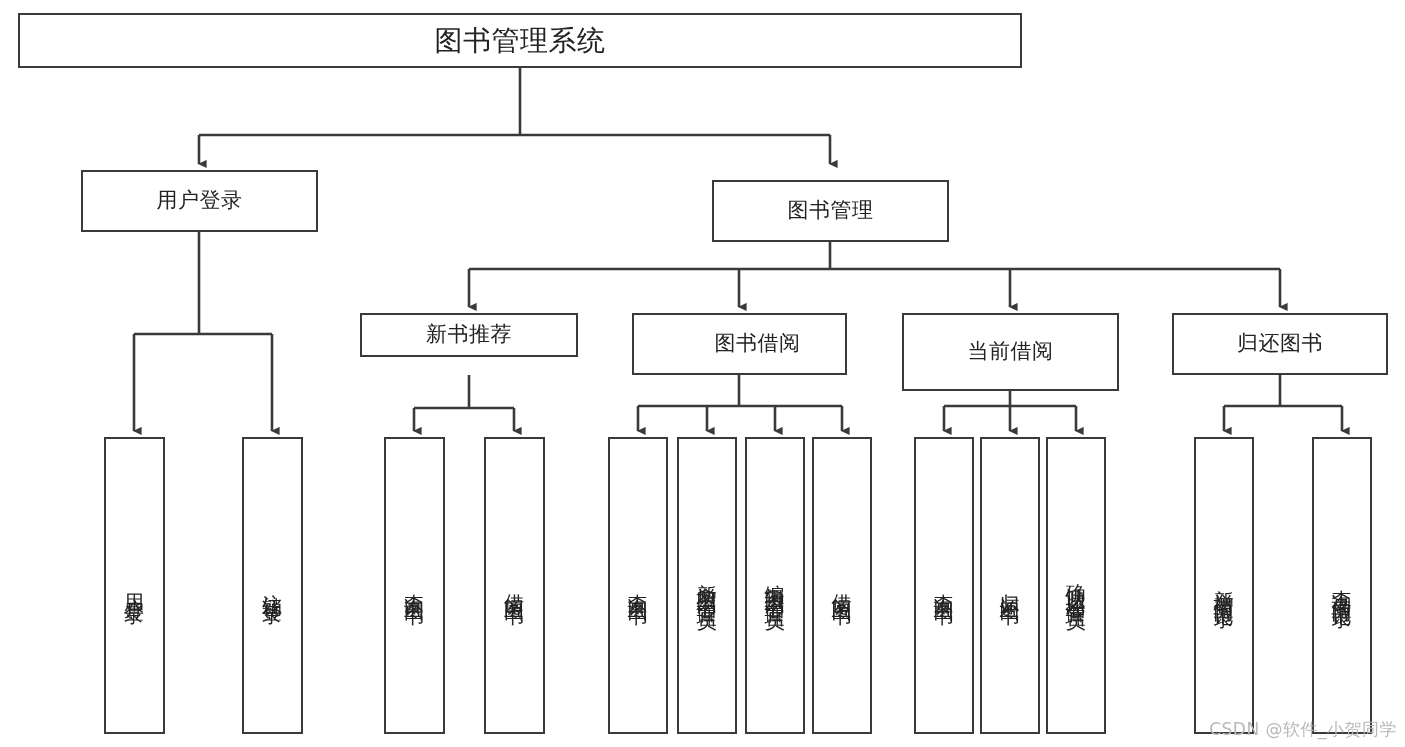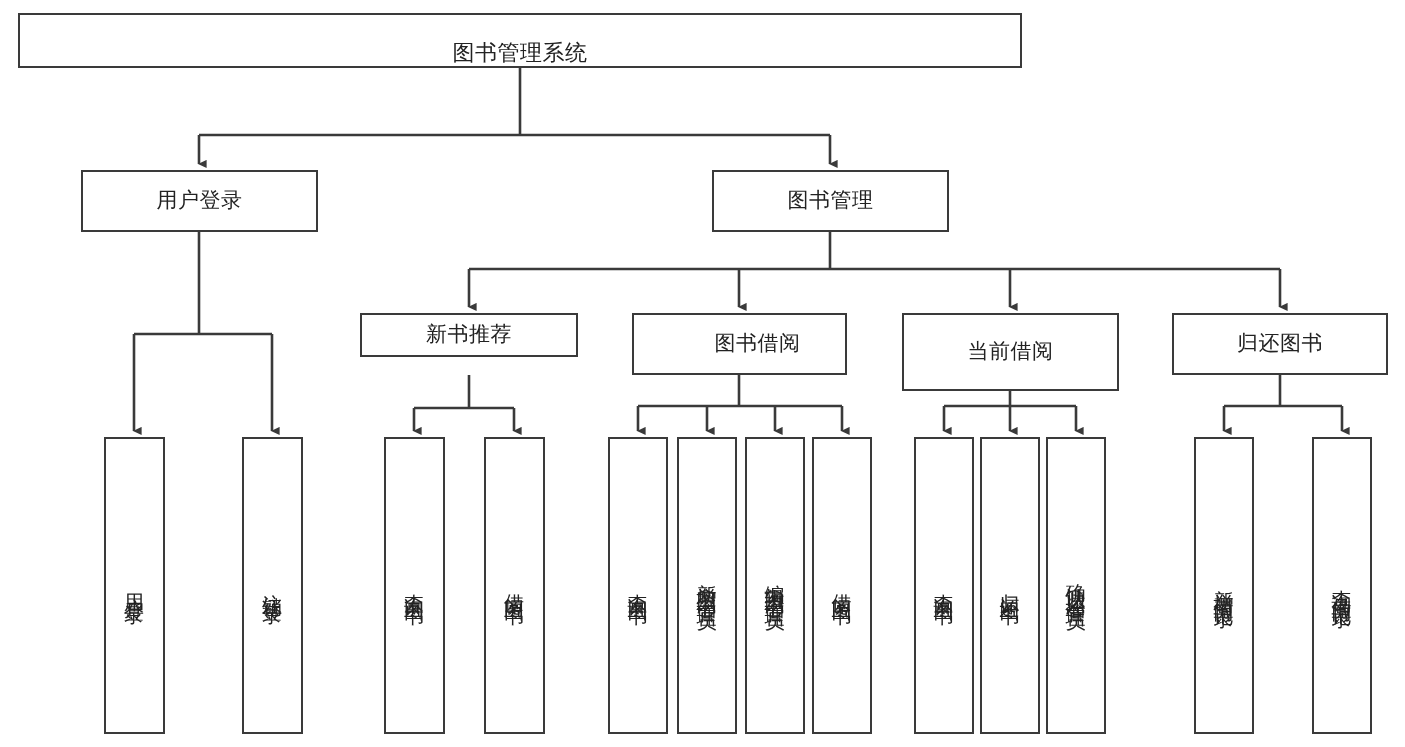--- a/index.html
+++ b/index.html
@@ -35,22 +35,21 @@
     justify-content: center;
     text-align: center;
   }
   
   .node.horiz {
     font-size: 21px;
     line-height: 1.2;
     letter-spacing: 0.5px;
   }
   .node.root {
-    font-size: 22px;
-    align-items: flex-end;
+    font-size: 28px;
   }
   
   .node.vert {
     font-size: 20px;
     padding: 4px 0;
     align-items: center;
   }
   .node.vert .vtext {
     writing-mode: vertical-rl;
     text-orientation: upright;
@@ -128,21 +127,21 @@
     </g>
   </svg>
 
   <div class="node horiz root" style="left:18px; top:13px; width:1004px; height:55px;">
     <span>图书管理系统</span>
   </div>
 
   <div class="node horiz" style="left:81px; top:170px; width:237px; height:62px;">
     <span>用户登录</span>
   </div>
-  <div class="node horiz" style="left:712px; top:170px; width:237px; height:62px;">
+  <div class="node horiz" style="left:712px; top:180px; width:237px; height:62px;">
     <span>图书管理</span>
   </div>
 
   <div class="node horiz" style="left:360px; top:313px; width:218px; height:44px;">
     <span>新书推荐</span>
   </div>
   <div class="node horiz" style="left:632px; top:313px; width:215px; height:62px;padding-left:36px;">
     <span>图书借阅</span>
   </div>
   <div class="node horiz" style="left:902px; top:313px; width:217px; height:78px;text-align:center;">
@@ -189,14 +188,15 @@
     <span class="vtext">确认归还（管理员）</span>
   </div>
 
   <div class="node vert" style="left:1194px; top:437px; width:60px; height:297px;">
     <span class="vtext">新增借阅记录</span>
   </div>
   <div class="node vert" style="left:1312px; top:437px; width:60px; height:297px;">
     <span class="vtext">查询借阅记录</span>
   </div>
 
+  <div class="watermark">CSDN @软件_小贺同学</div>
 
 </div>
 
 </body></html>

